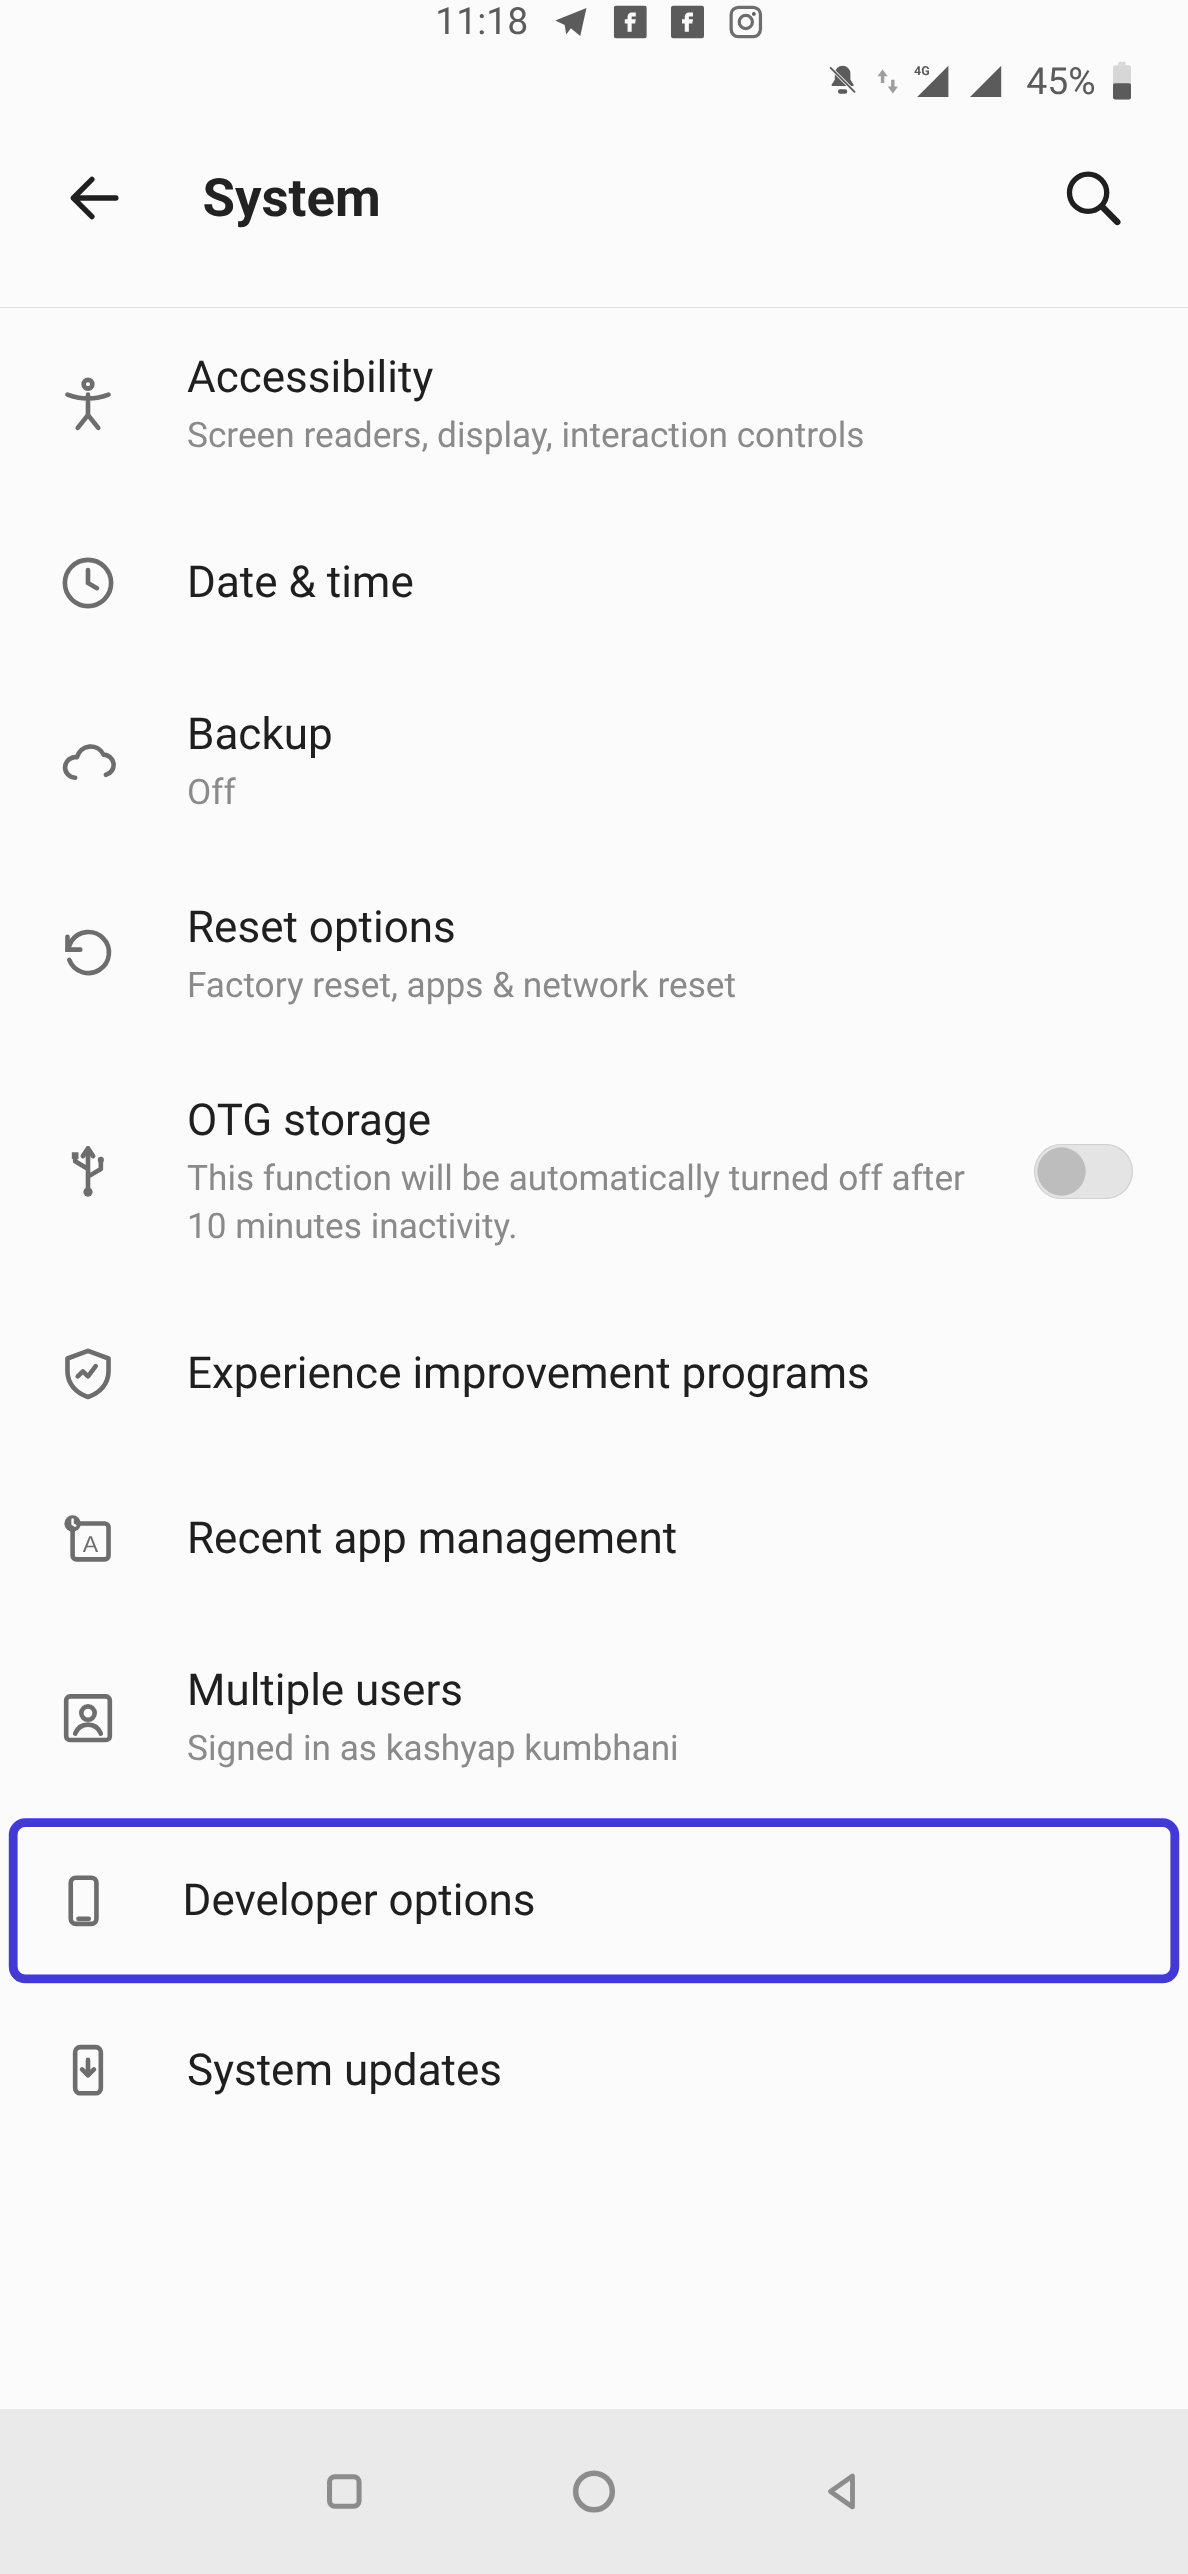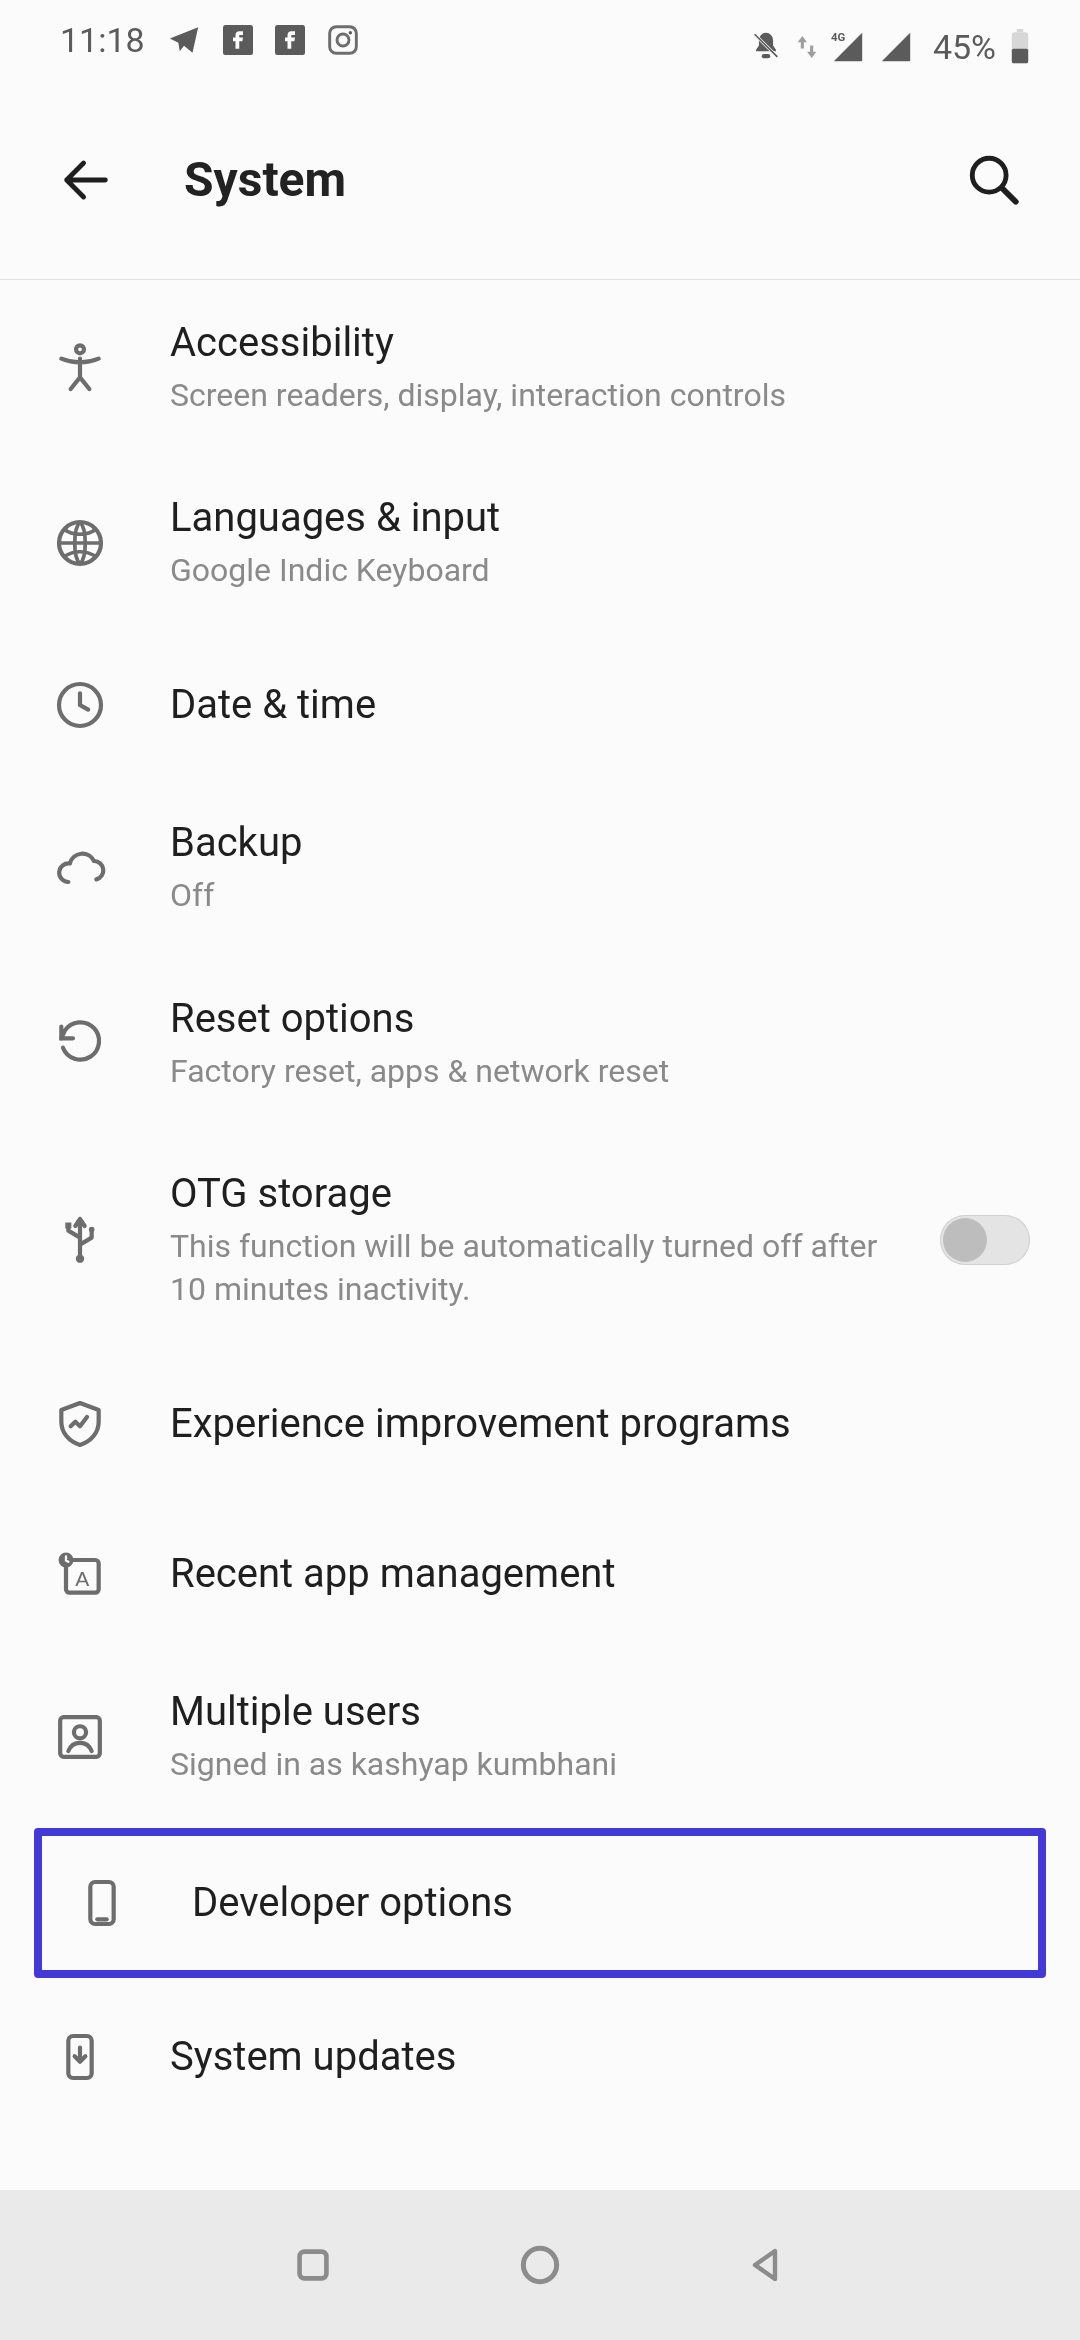--- a/index.html
+++ b/index.html
@@ -1,20 +1,20 @@
 <!DOCTYPE html>
 <html><head>
   <meta charset="utf-8">
   <style>
     * { margin:0; padding:0; box-sizing:border-box; -webkit-font-smoothing:antialiased; }
     html,body { width:1080px; height:2340px; background:#fff; font-family:Roboto,"Helvetica Neue",Arial,sans-serif; color:#212121; }
     .screen { width:1080px; height:2340px; background:#fbfbfb; position:relative; overflow:hidden; }
 
     
-    .status-bar { height:80px; display:flex; align-items:center; padding:0 50px 0 60px; font-size:34px; color:#5b5b5b; }
+    .status-bar { height:80px; display:flex; align-items:center; padding:0 50px 0 60px; font-size:34px; color:#5b5b5b;flex-direction:column; }
     .status-left { display:flex; align-items:center; gap:22px; }
     .status-right { margin-left:auto; display:flex; align-items:center; gap:14px;margin-top:14px; }
     .status-right .pct { font-size:34px; margin-left:6px; }
     .ico { display:inline-flex; }
     svg { display:block; }
 
     
     .app-bar { height:200px; display:flex; align-items:center; padding:0 50px; border-bottom:1px solid #e2e2e2;gap:16px; }
     .back-btn { width:72px; height:72px; display:flex; align-items:center; justify-content:center; }
     .app-title { font-size:48px; font-weight:700; color:#222; margin-left:46px; }
@@ -24,21 +24,21 @@
     .list { padding:0; }
     .row { display:flex; align-items:center; padding:38px 50px 38px 50px; min-height:150px; }
     .row .row-icon { width:60px; height:60px; display:flex; align-items:center; justify-content:center; flex:0 0 60px; }
     .row .row-text { margin-left:60px; flex:1; }
     .row .row-title { font-size:40px; color:#1f1f1f; line-height:1.25; }
     .row .row-sub { font-size:32px; color:#8a8a8a; margin-top:6px; line-height:1.35; max-width:760px; }
     .row .row-widget { margin-left:20px; }
     .toggle-off { width:90px; height:50px; border-radius:25px; background:#e4e4e4; position:relative; box-shadow:inset 0 0 0 1px #d0d0d0; }
     .toggle-off::after { content:""; position:absolute; left:3px; top:3px; width:44px; height:44px; border-radius:50%; background:#bdbdbd; }
 
-    .highlight { border:8px solid #4339d6; border-radius:4px; margin:4px 34px; padding:30px 32px 30px 30px; }
+    .highlight { border:8px solid #4339d6; border-radius:15px; margin:4px 8px; padding:30px 32px 30px 30px; }
 
     
     .nav-bar { position:absolute; bottom:0; left:0; right:0; height:150px; background:#eaeaea; display:flex; align-items:center; justify-content:space-around; padding:0 200px; }
     .nav-btn { width:70px; height:70px; display:flex; align-items:center; justify-content:center; }
 
     
     .stroke { stroke:#6d6d6d; fill:none; }
   </style>
 </head>
 <body>
@@ -132,32 +132,20 @@
             <circle cx="12" cy="4" r="1.7" class="stroke" stroke-width="1.8"></circle>
             <path d="M4 8c5 2 11 2 16 0M12 8v8m0 0l-4 5m4-5l4 5" class="stroke" stroke-width="1.8" stroke-linecap="round"></path>
           </svg>
       </div>
       <div class="row-text">
         <div class="row-title">Accessibility</div>
         <div class="row-sub">Screen readers, display, interaction controls</div>
       </div>
     </div>
 
-    <div class="row">
-      <div class="row-icon">
-        <svg width="56" height="56" viewBox="0 0 24 24">
-            <circle cx="12" cy="12" r="9" class="stroke" stroke-width="1.8"></circle>
-            <path d="M3 12h18M12 3c3 3 3 15 0 18M12 3c-3 3-3 15 0 18M5 6c4 3 10 3 14 0M5 18c4-3 10-3 14 0" class="stroke" stroke-width="1.6"></path>
-          </svg>
-      </div>
-      <div class="row-text">
-        <div class="row-title">Languages &amp; input</div>
-        <div class="row-sub">Google Indic Keyboard</div>
-      </div>
-    </div>
 
     <div class="row">
       <div class="row-icon">
         <svg width="56" height="56" viewBox="0 0 24 24">
             <circle cx="12" cy="12" r="9" class="stroke" stroke-width="1.8"></circle>
             <path d="M12 7v5l3.5 2" class="stroke" stroke-width="1.8" stroke-linecap="round"></path>
           </svg>
       </div>
       <div class="row-text">
         <div class="row-title">Date &amp; time</div>

